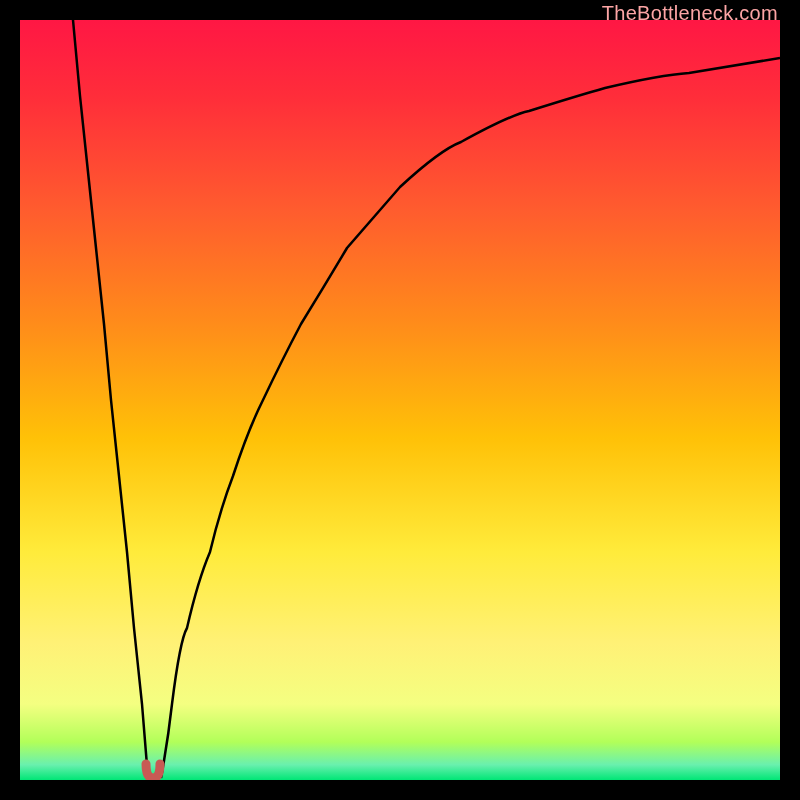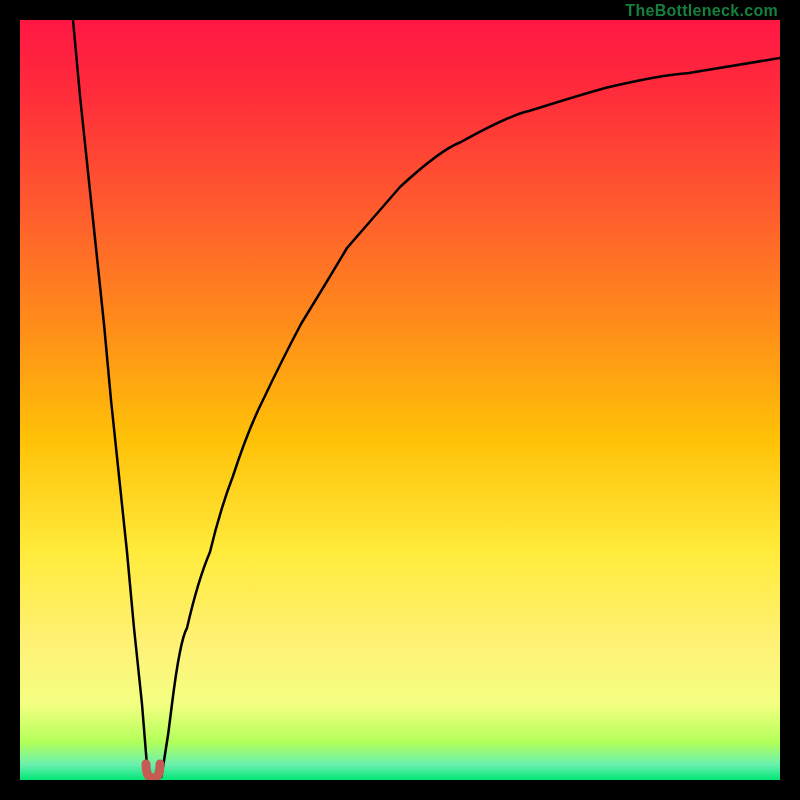--- a/index.html
+++ b/index.html
@@ -16,23 +16,23 @@
       position: absolute;
       left: 0;
       top: 0;
       width: 760px;
       height: 760px;
     }
     .watermark {
       position: absolute;
       top: 2px;
       right: 22px;
-      color: #15803d;
-      font-size: 16px;
-      font-weight: 700;
+      color: #fca5a5;
+      font-size: 20px;
+      font-weight: 400;
       letter-spacing: 0.3px;
     }
     .curve-svg {
       position: absolute;
       left: 0;
       top: 0;
       width: 760px;
       height: 760px;
     }
   </style>

